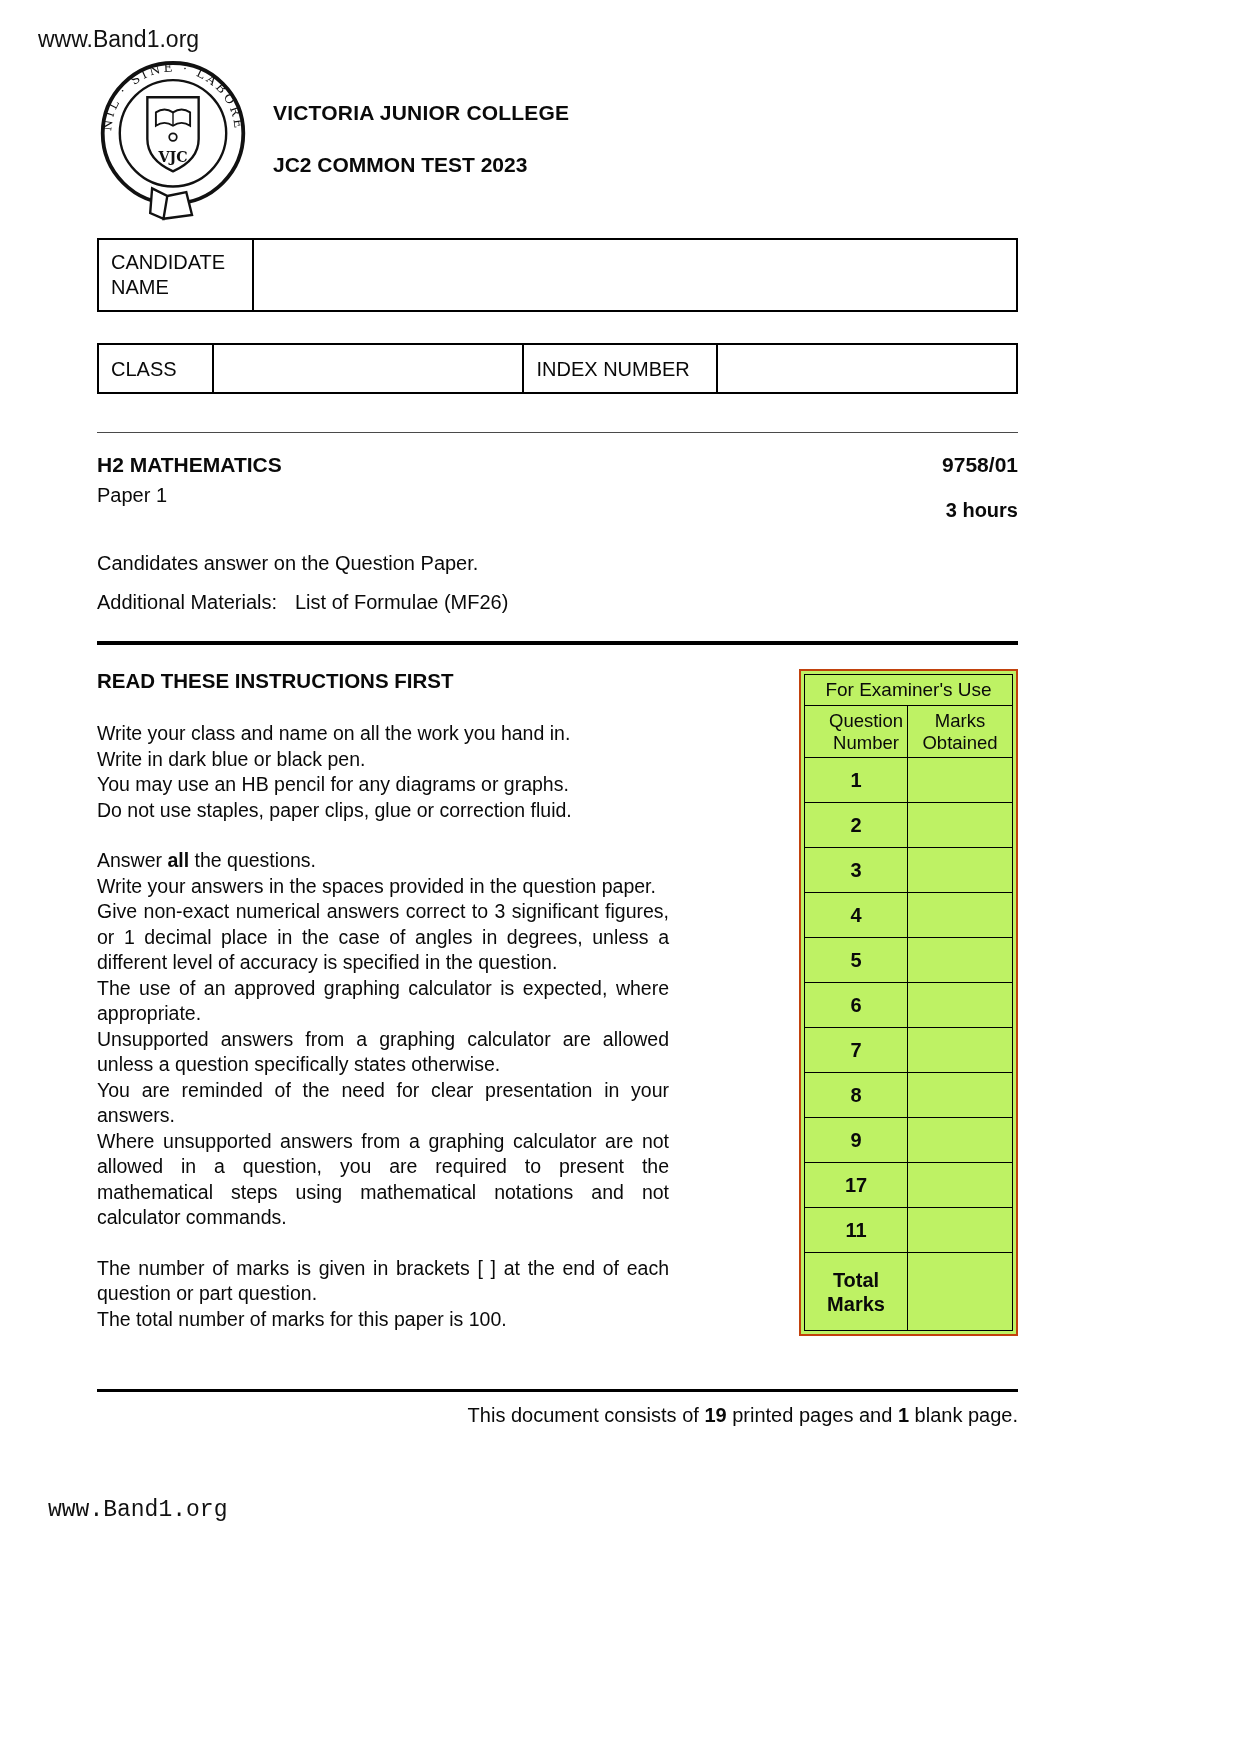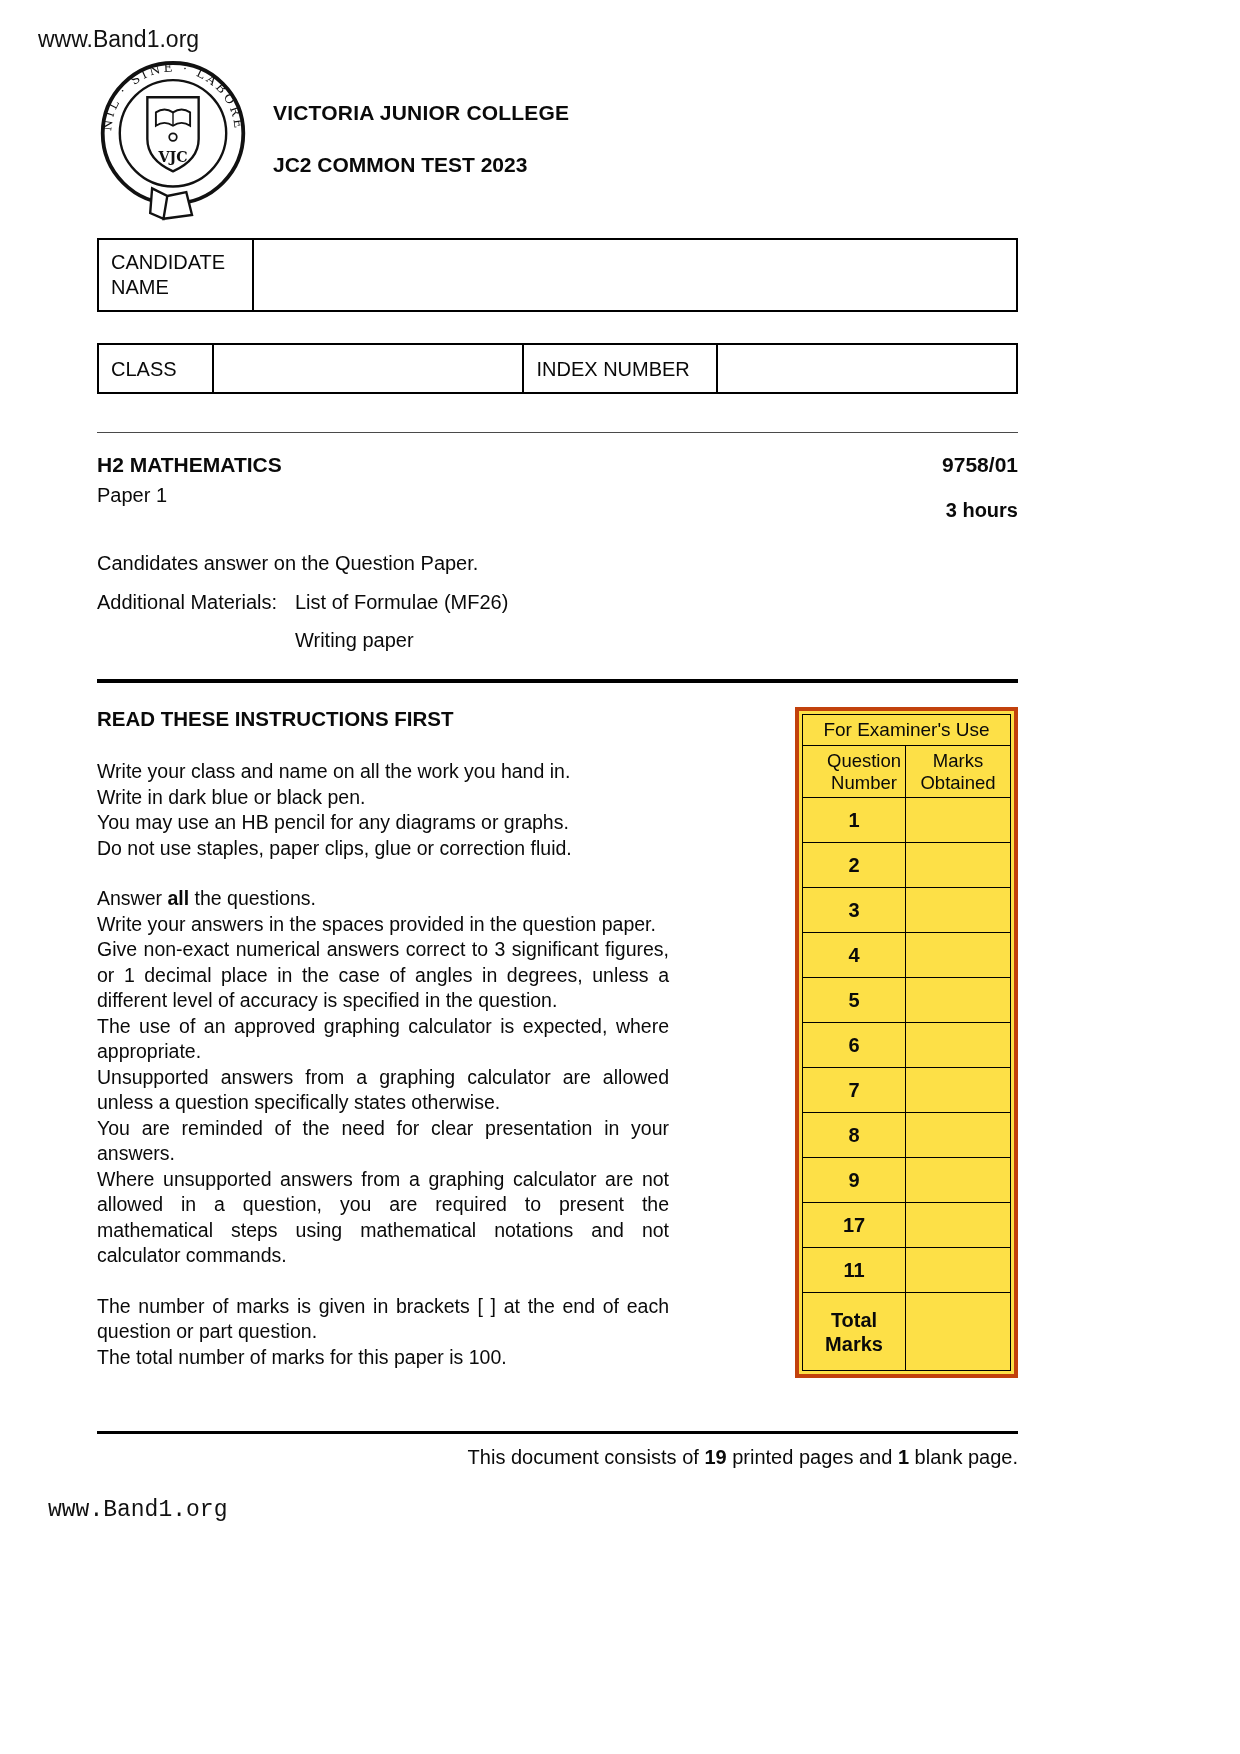--- a/index.html
+++ b/index.html
@@ -60,21 +60,21 @@
   
   .main { display:flex; margin-top:24px; width:921px; }
   .instructions { width:572px; flex:0 0 auto; }
   .instr-heading { font-size:20.5px; font-weight:bold; margin-bottom:28px; }
   .instructions p, .instructions .line { font-size:19.5px; line-height:25.5px; }
   .instructions p.just { text-align:justify; }
   .gap { height:25px; }
 
   
   .examiner-wrap { margin-left:auto; }
-  .examiner-outer { border:4px solid #c2410c; padding:3px; background:#fde047; }
+  .examiner-outer { border:2px solid #c2410c; padding:3px; background:#bef264; }
   table.examiner { border-collapse:collapse; width:209px; }
   table.examiner td { border:1.6px solid #000; text-align:center; vertical-align:middle; }
   .ex-title { font-size:19px; height:31px; padding:2px 4px; }
   .ex-colhead { font-size:18.5px; line-height:22px; height:52px; padding:3px 4px; }
   .ex-col-q { width:99px;padding-left:24px; }
   .ex-col-m { width:110px; }
   .ex-qnum { font-size:20px; font-weight:bold; height:45px; }
   .ex-marks { height:45px; }
   .ex-total { font-size:20px; font-weight:bold; line-height:24px; height:78px; padding:4px; }
 
@@ -153,21 +153,20 @@
         <span class="subject-duration">3 hours</span>
       </div>
     </div>
 
     <div class="answer-note">Candidates answer on the Question Paper.</div>
 
     <div class="materials-row">
       <span class="materials-label">Additional Materials:</span>
       <span>List of Formulae (MF26)</span>
     </div>
-    <div class="materials-item2">Writing paper</div>
 
     <div class="thick-rule"></div>
 
     <div class="main">
 
       <div class="instructions">
         <div class="instr-heading">READ THESE INSTRUCTIONS FIRST</div>
 
         <div class="line">Write your class and name on all the work you hand in.</div>
         <div class="line">Write in dark blue or black pen.</div>

